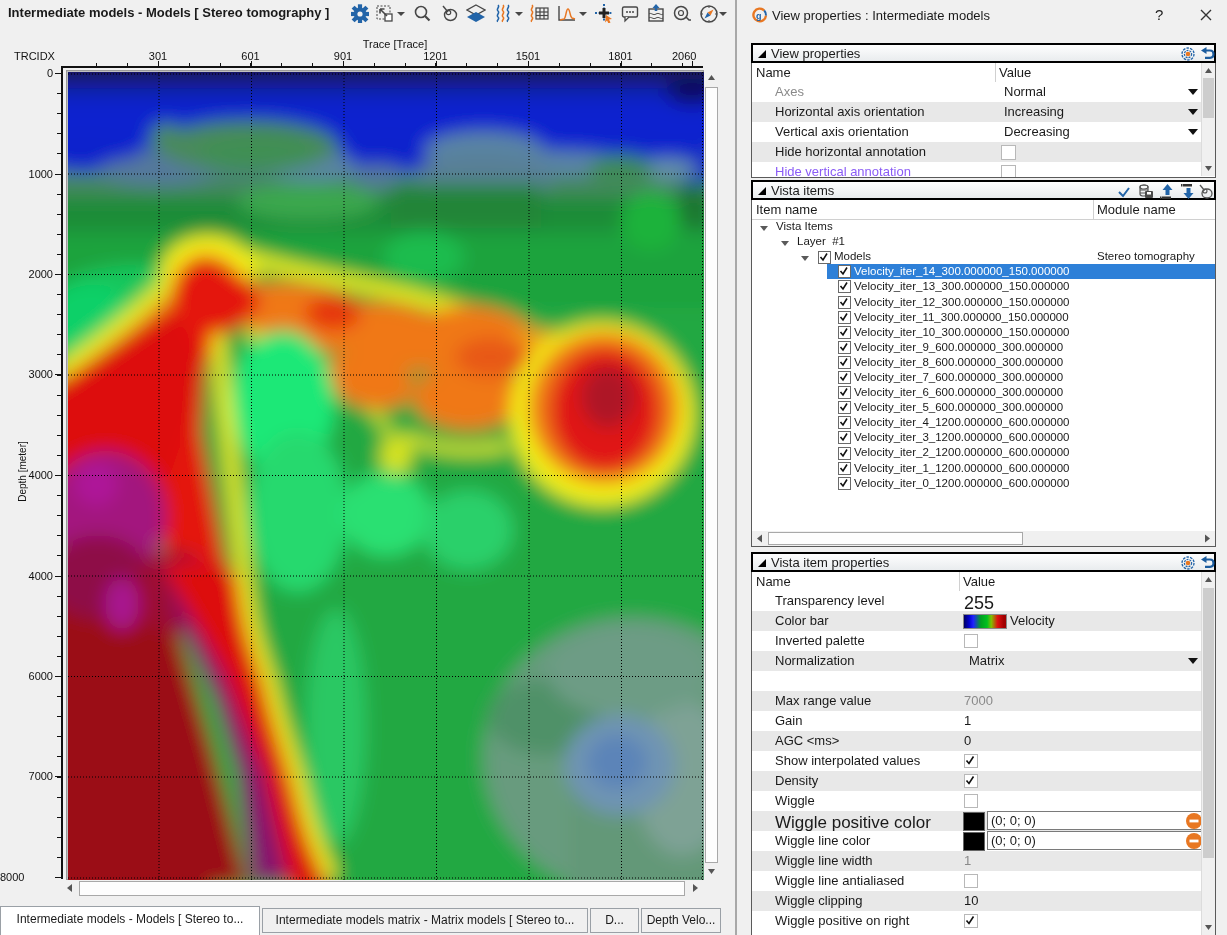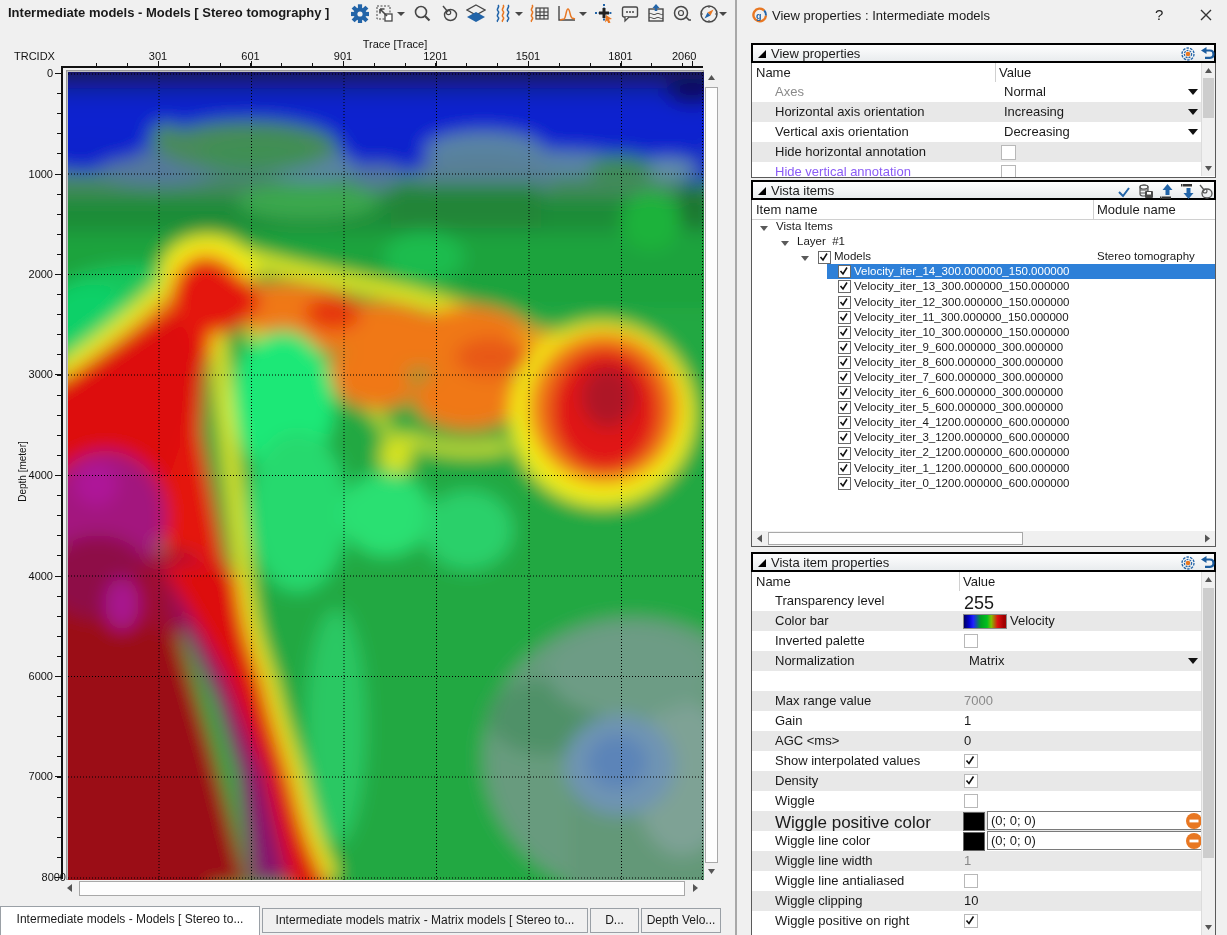--- a/index.html
+++ b/index.html
@@ -158,21 +158,21 @@
 <div class="tick" style="left:8px;top:368px;width:45px;text-align:right">3000</div>
 <div style="position:absolute;left:55px;top:475px;width:6px;height:1px;background:#111"></div>
 <div class="tick" style="left:8px;top:469px;width:45px;text-align:right">4000</div>
 <div style="position:absolute;left:55px;top:576px;width:6px;height:1px;background:#111"></div>
 <div class="tick" style="left:8px;top:570px;width:45px;text-align:right">4000</div>
 <div style="position:absolute;left:55px;top:676px;width:6px;height:1px;background:#111"></div>
 <div class="tick" style="left:8px;top:670px;width:45px;text-align:right">6000</div>
 <div style="position:absolute;left:55px;top:776px;width:6px;height:1px;background:#111"></div>
 <div class="tick" style="left:8px;top:770px;width:45px;text-align:right">7000</div>
 <div style="position:absolute;left:55px;top:877px;width:6px;height:1px;background:#111"></div>
-<div class="tick" style="left:21px;top:871px;width:45px;text-align:right">8000</div>
+<div class="tick" style="left:0;top:871px;width:45px;text-align:left">8000</div>
 <div style="position:absolute;left:57px;top:73.0px;width:4px;height:1px;background:#111"></div>
 <div style="position:absolute;left:57px;top:93.1px;width:4px;height:1px;background:#111"></div>
 <div style="position:absolute;left:57px;top:113.2px;width:4px;height:1px;background:#111"></div>
 <div style="position:absolute;left:57px;top:133.3px;width:4px;height:1px;background:#111"></div>
 <div style="position:absolute;left:57px;top:153.4px;width:4px;height:1px;background:#111"></div>
 <div style="position:absolute;left:57px;top:173.5px;width:4px;height:1px;background:#111"></div>
 <div style="position:absolute;left:57px;top:193.6px;width:4px;height:1px;background:#111"></div>
 <div style="position:absolute;left:57px;top:213.7px;width:4px;height:1px;background:#111"></div>
 <div style="position:absolute;left:57px;top:233.8px;width:4px;height:1px;background:#111"></div>
 <div style="position:absolute;left:57px;top:253.9px;width:4px;height:1px;background:#111"></div>

